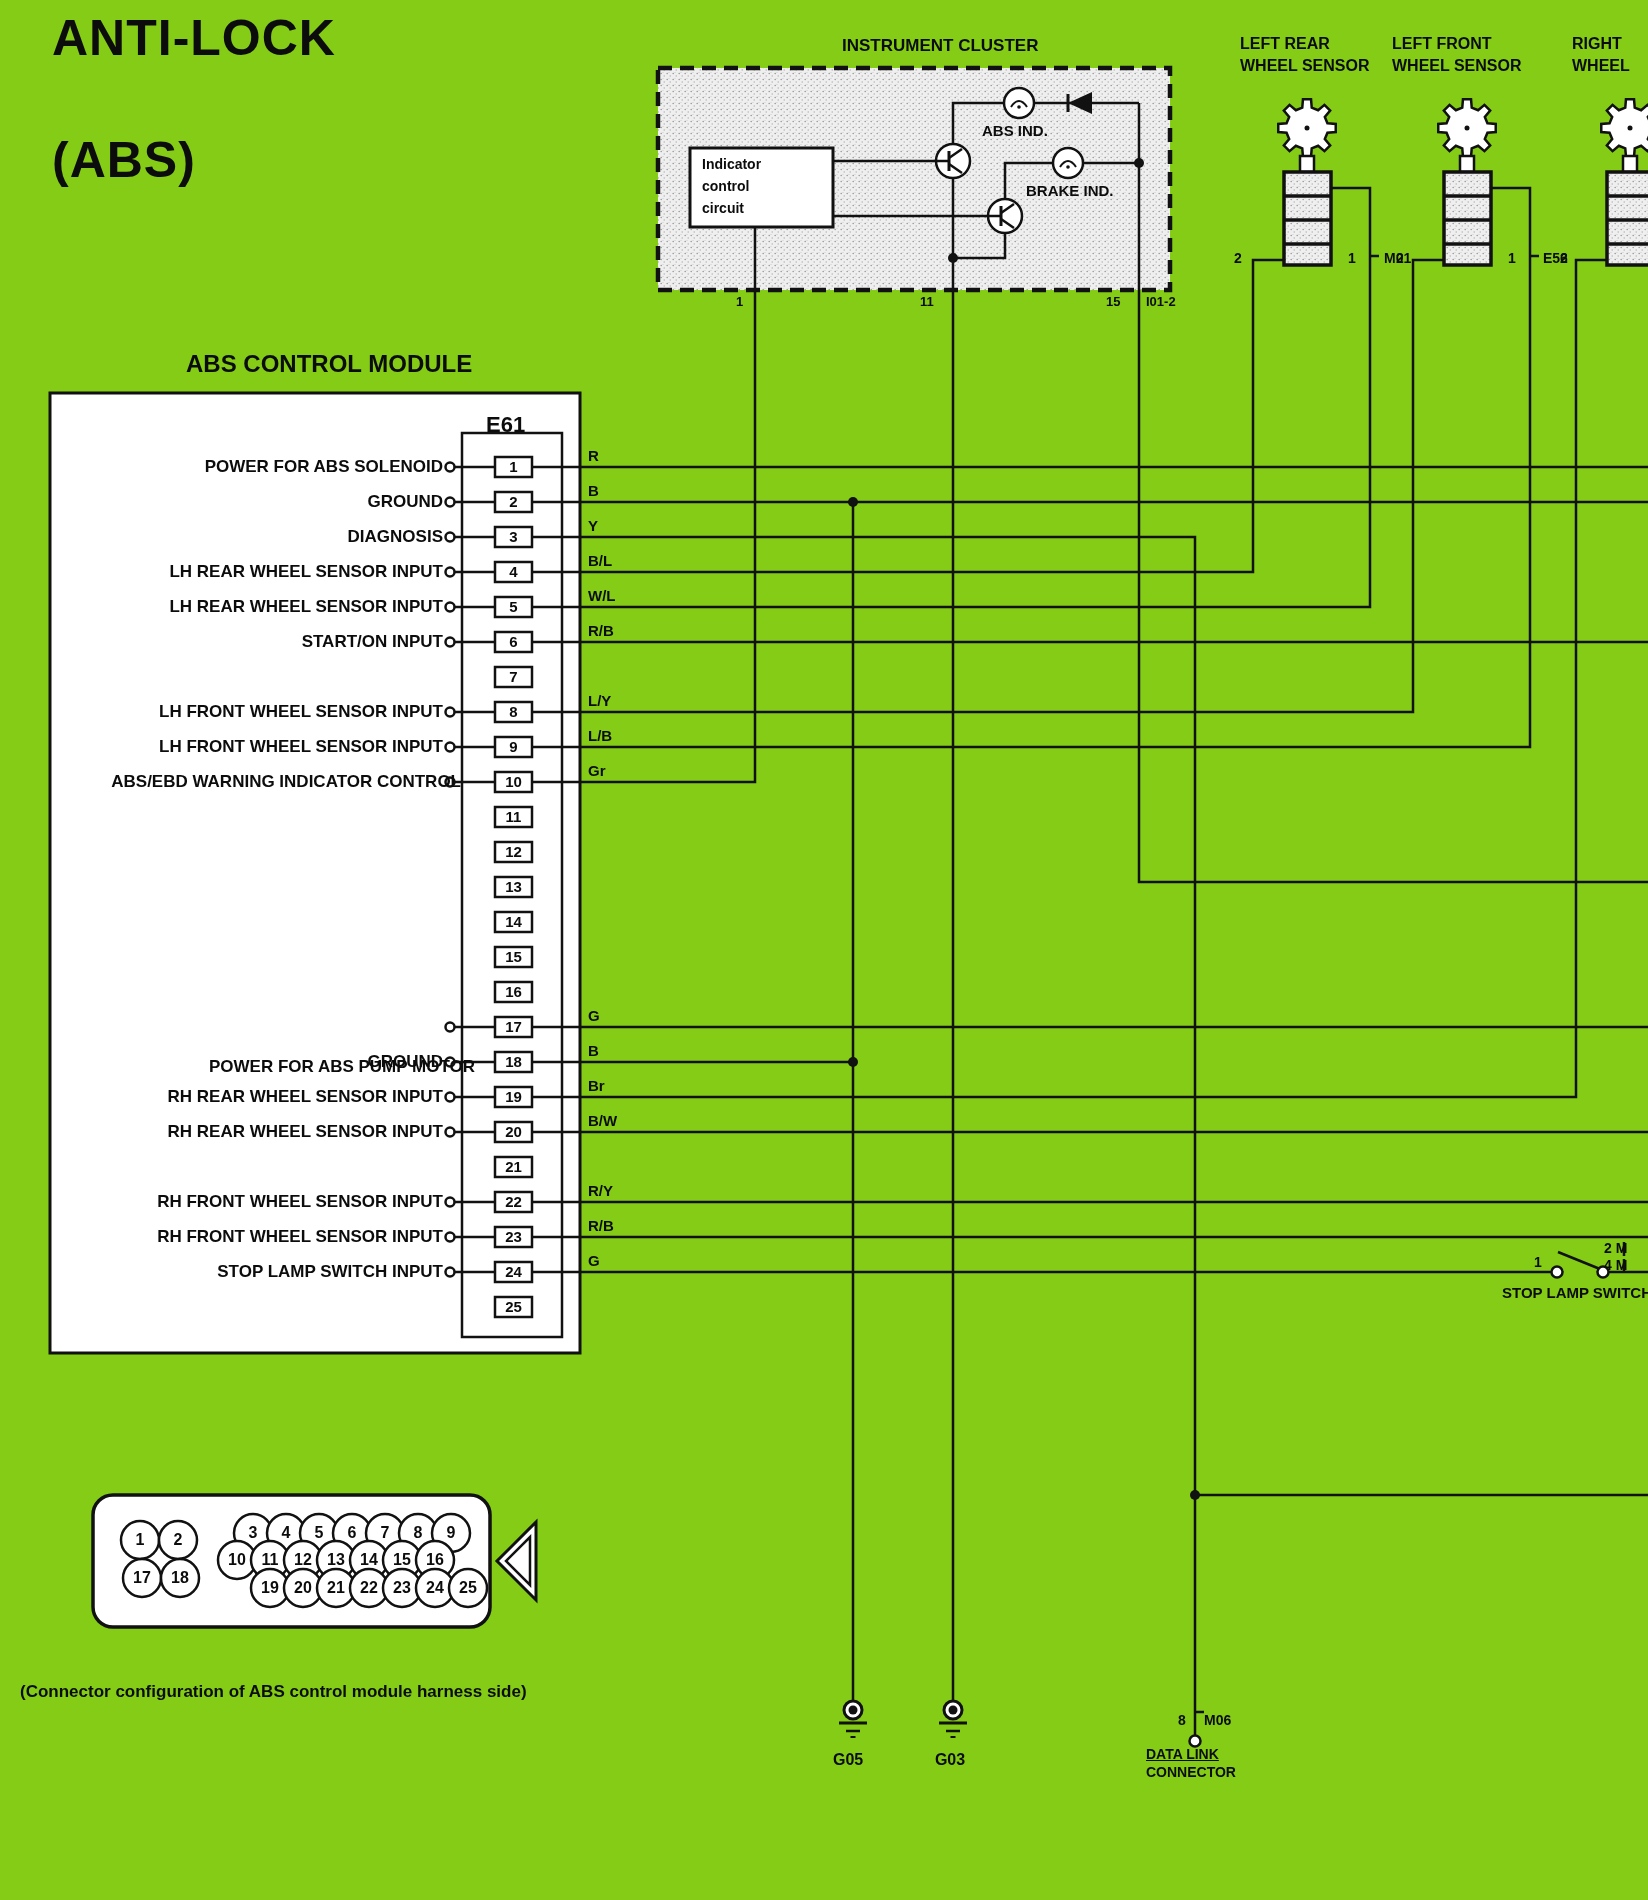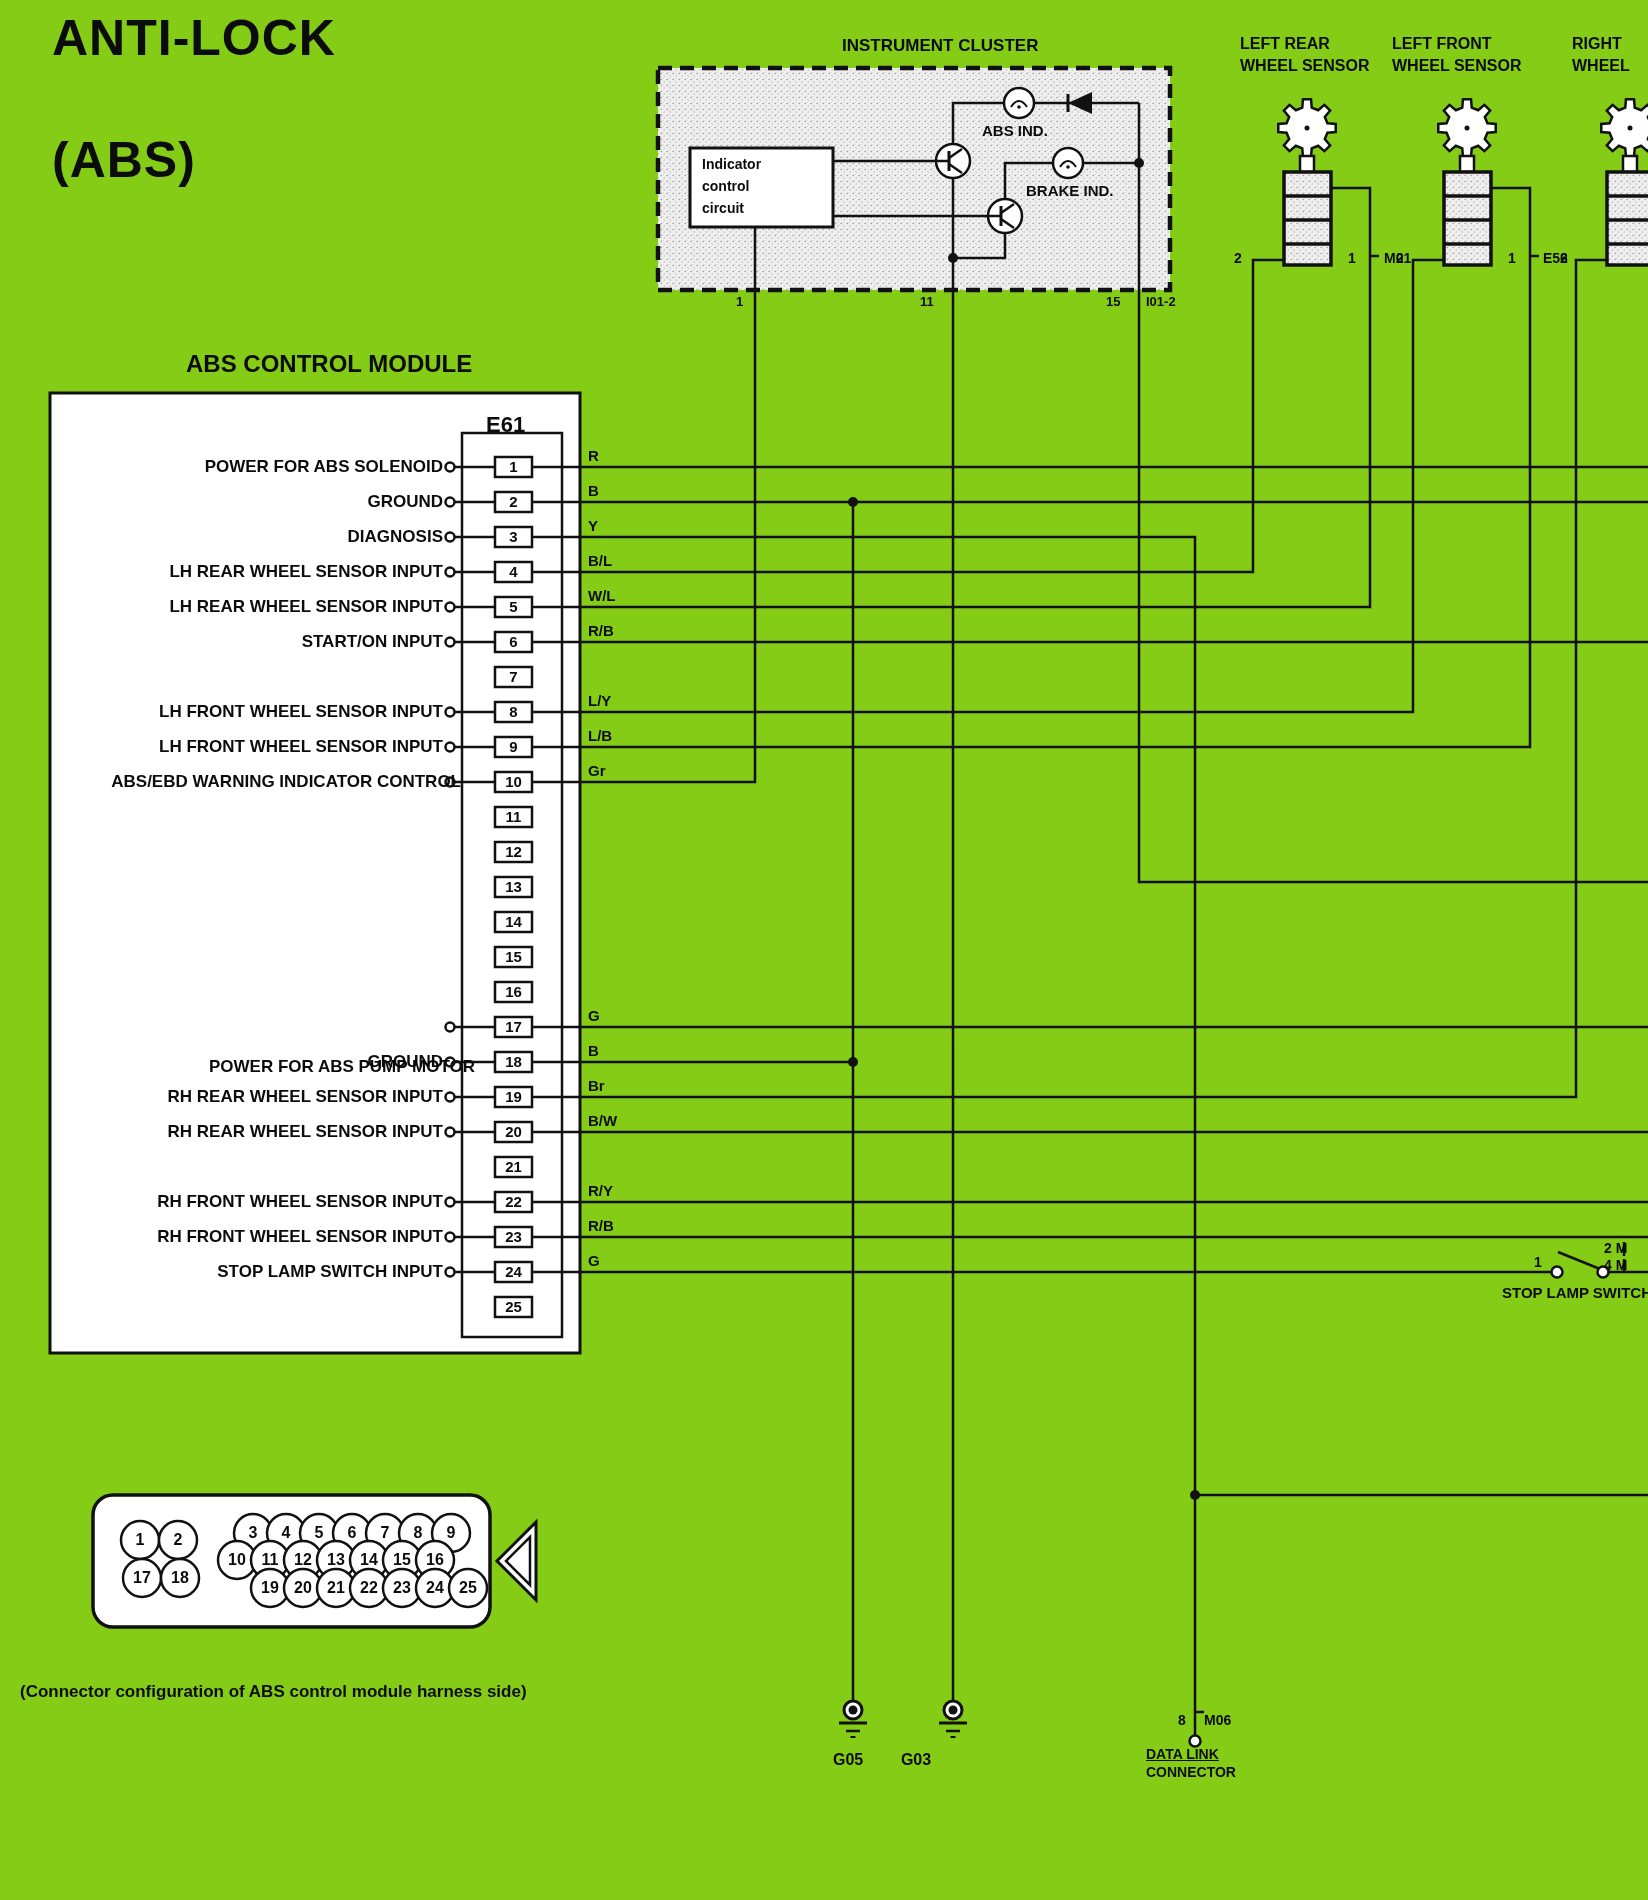--- a/index.html
+++ b/index.html
@@ -329,21 +329,21 @@
 <div class="t wire" style="left:588px;top:1182px;">R/Y</div>
 <div class="t wire" style="left:588px;top:1217px;">R/B</div>
 <div class="t wire" style="left:588px;top:1252px;">G</div>
 
 <div class="t med" style="left:1534px;top:1254px;">1</div>
 <div class="t med" style="left:1604px;top:1240px;">2 M</div>
 <div class="t med" style="left:1604px;top:1257px;">4 M</div>
 <div class="t" style="left:1502px;top:1284px;font-size:15px;">STOP LAMP SWITCH</div>
 
 <div class="t" style="left:833px;top:1751px;font-size:16px;width:40px;text-align:left;">G05</div>
-<div class="t" style="left:896px;top:1751px;font-size:16px;width:40px;text-align:center;">G03</div>
+<div class="t" style="left:930px;top:1751px;font-size:16px;width:40px;text-align:center;">G03</div>
 <div class="t med" style="left:1178px;top:1712px;">8</div>
 <div class="t med" style="left:1204px;top:1712px;">M06</div>
 <div class="t med" style="left:1146px;top:1746px;text-decoration:underline;">DATA LINK</div>
 <div class="t med" style="left:1146px;top:1764px;">CONNECTOR</div>
 
 <div class="t tc ccnum" style="left:122px;top:1530px;width:36px;">1</div>
 <div class="t tc ccnum" style="left:160px;top:1530px;width:36px;">2</div>
 <div class="t tc ccnum" style="left:124px;top:1568px;width:36px;">17</div>
 <div class="t tc ccnum" style="left:162px;top:1568px;width:36px;">18</div>
 <div class="t tc ccnum" style="left:235px;top:1523px;width:36px;">3</div>

